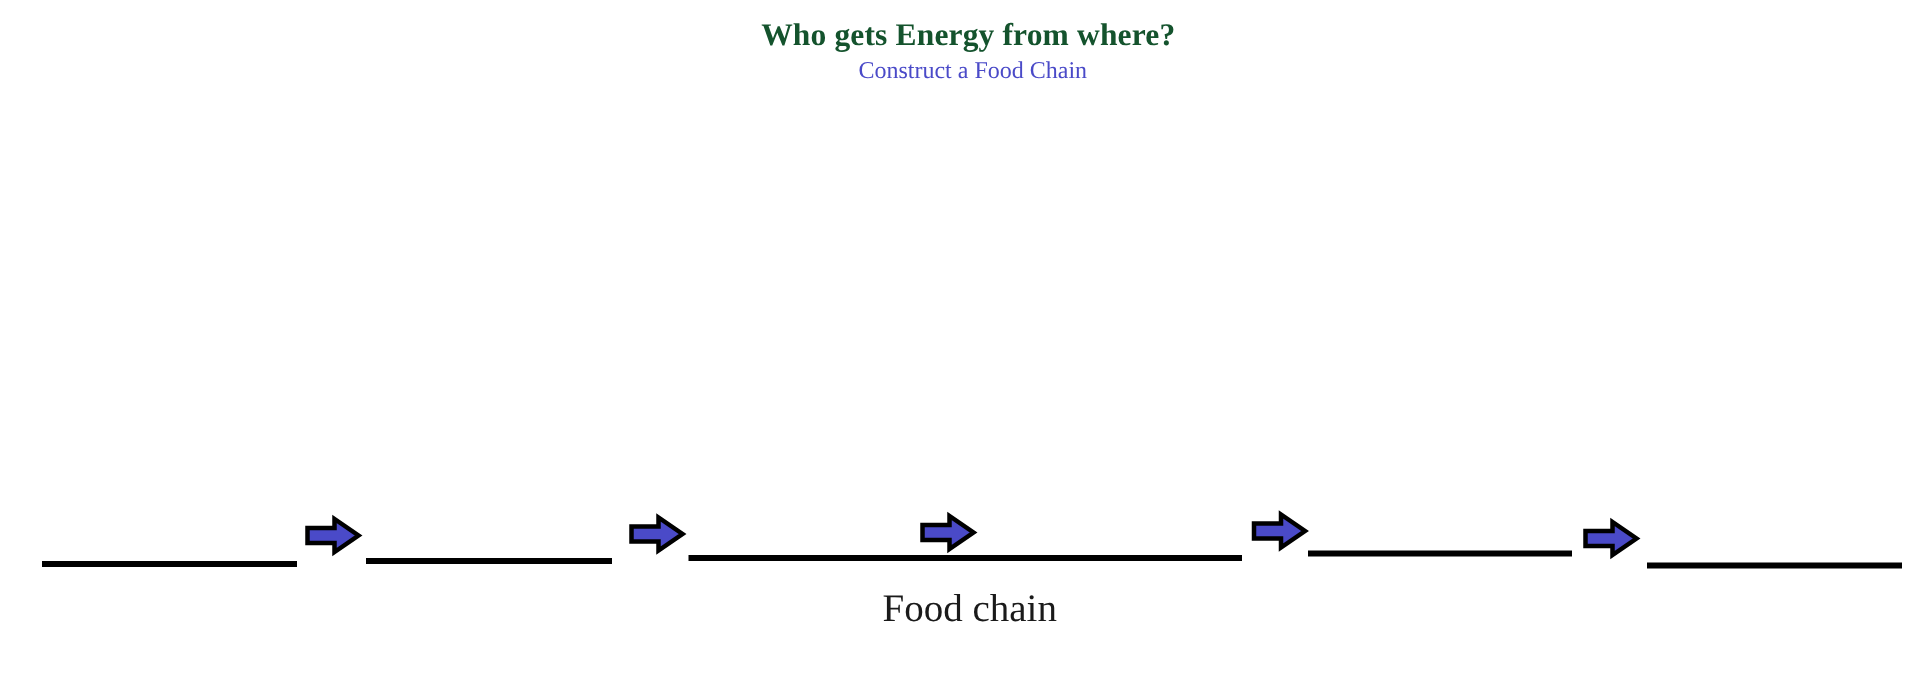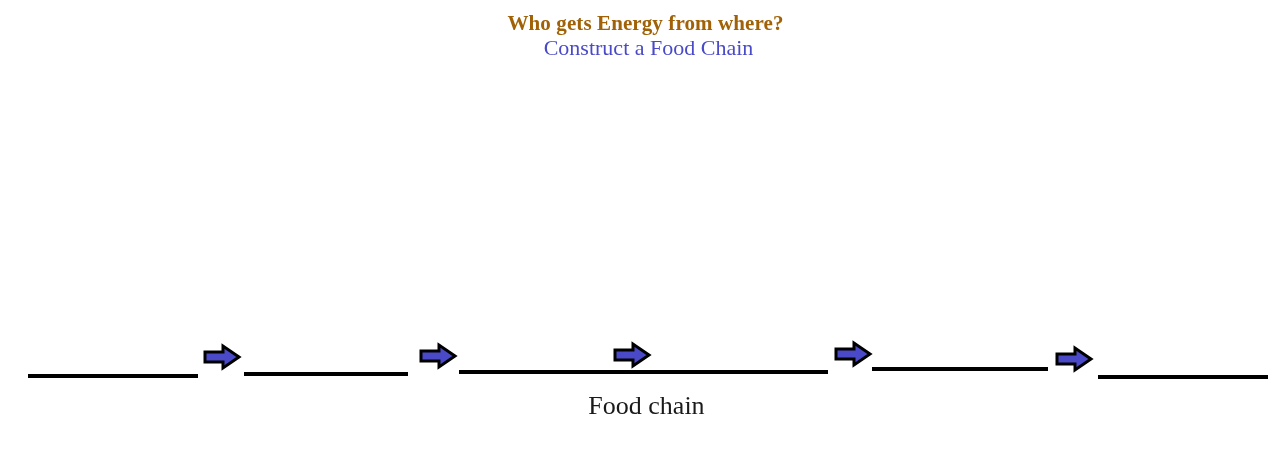--- a/index.html
+++ b/index.html
@@ -31,31 +31,31 @@
     top: 10px;
     width: 1283px;
     text-align: center;
   }
   .worksheet-title {
     display: block;
     font-family: "Liberation Serif", serif;
     font-weight: bold;
     font-size: 21px;
     line-height: 26px;
-    color: #a16207;
+    color: #14532d;
     letter-spacing: 0.1px;
     margin: 0;
     padding-left: 8px;
     text-align: center;
   }
   .worksheet-subtitle {
     display: block;
     font-family: "Liberation Serif", serif;
     font-weight: normal;
-    font-size: 22px;
+    font-size: 16px;
     line-height: 24px;
     color: #4a4ac8;
     margin: 0;
     padding-left: 14px;
   }
 
   
   .answer-area {
     position: absolute;
     left: 0;

